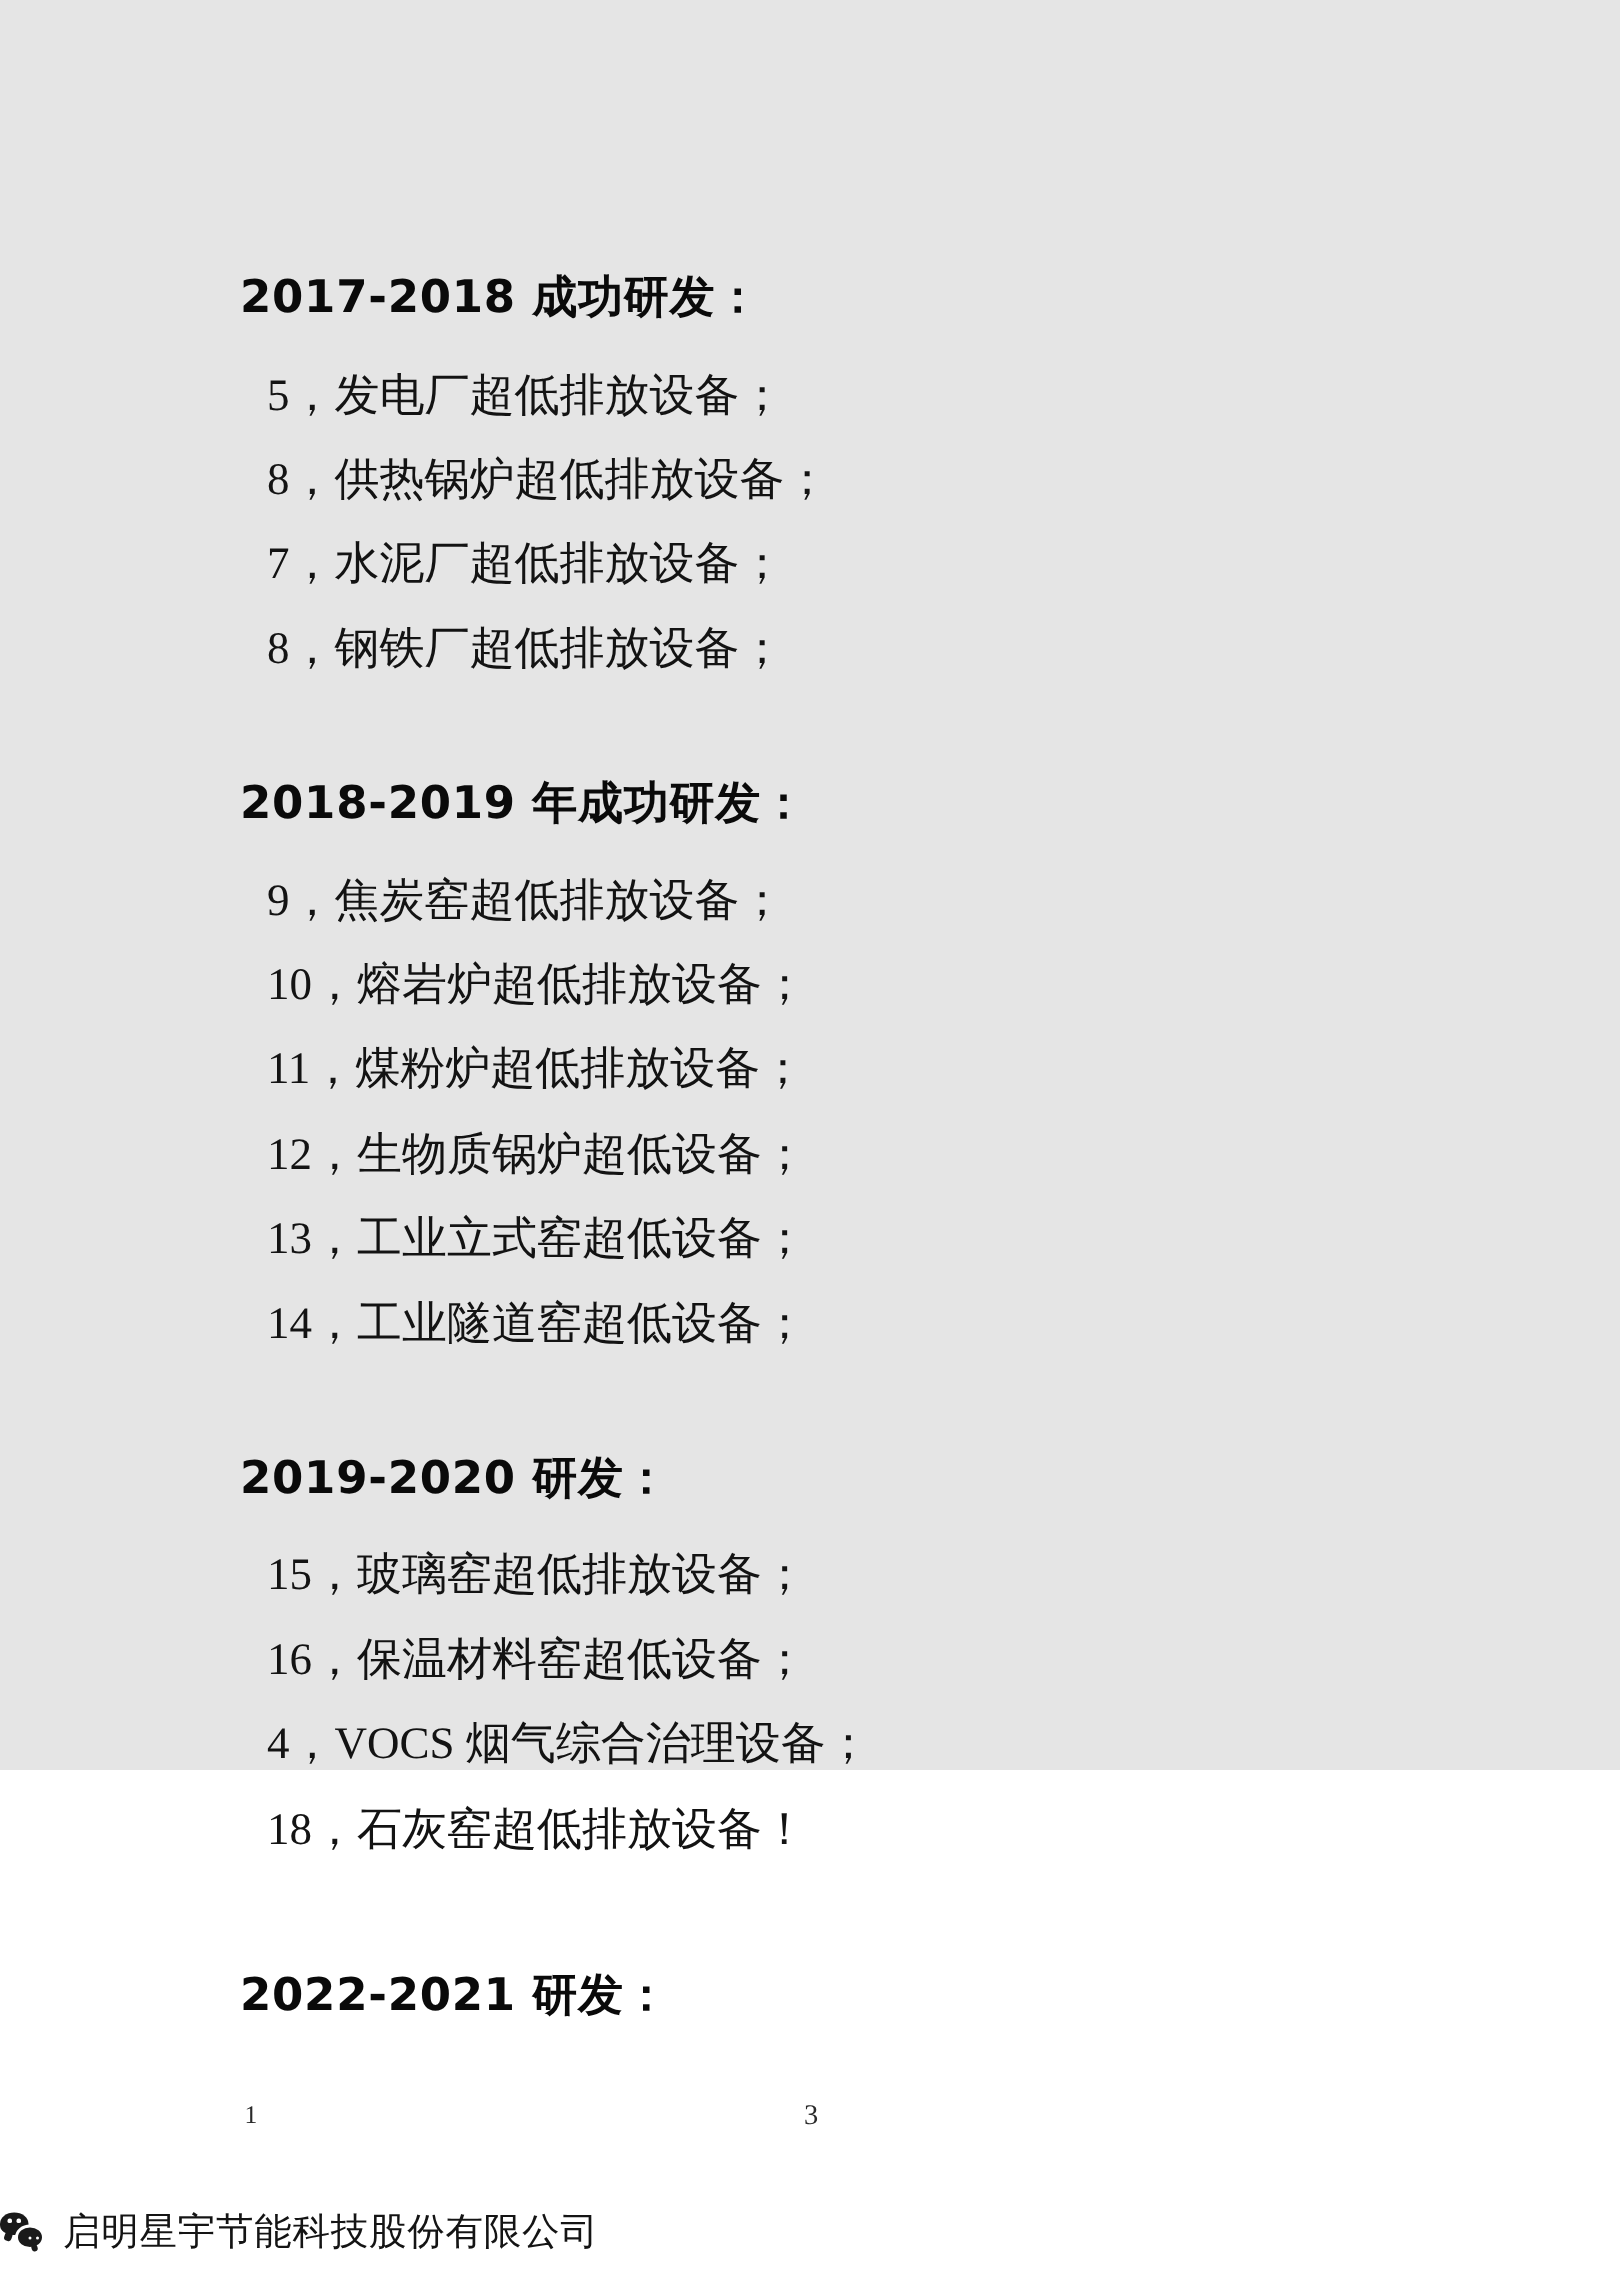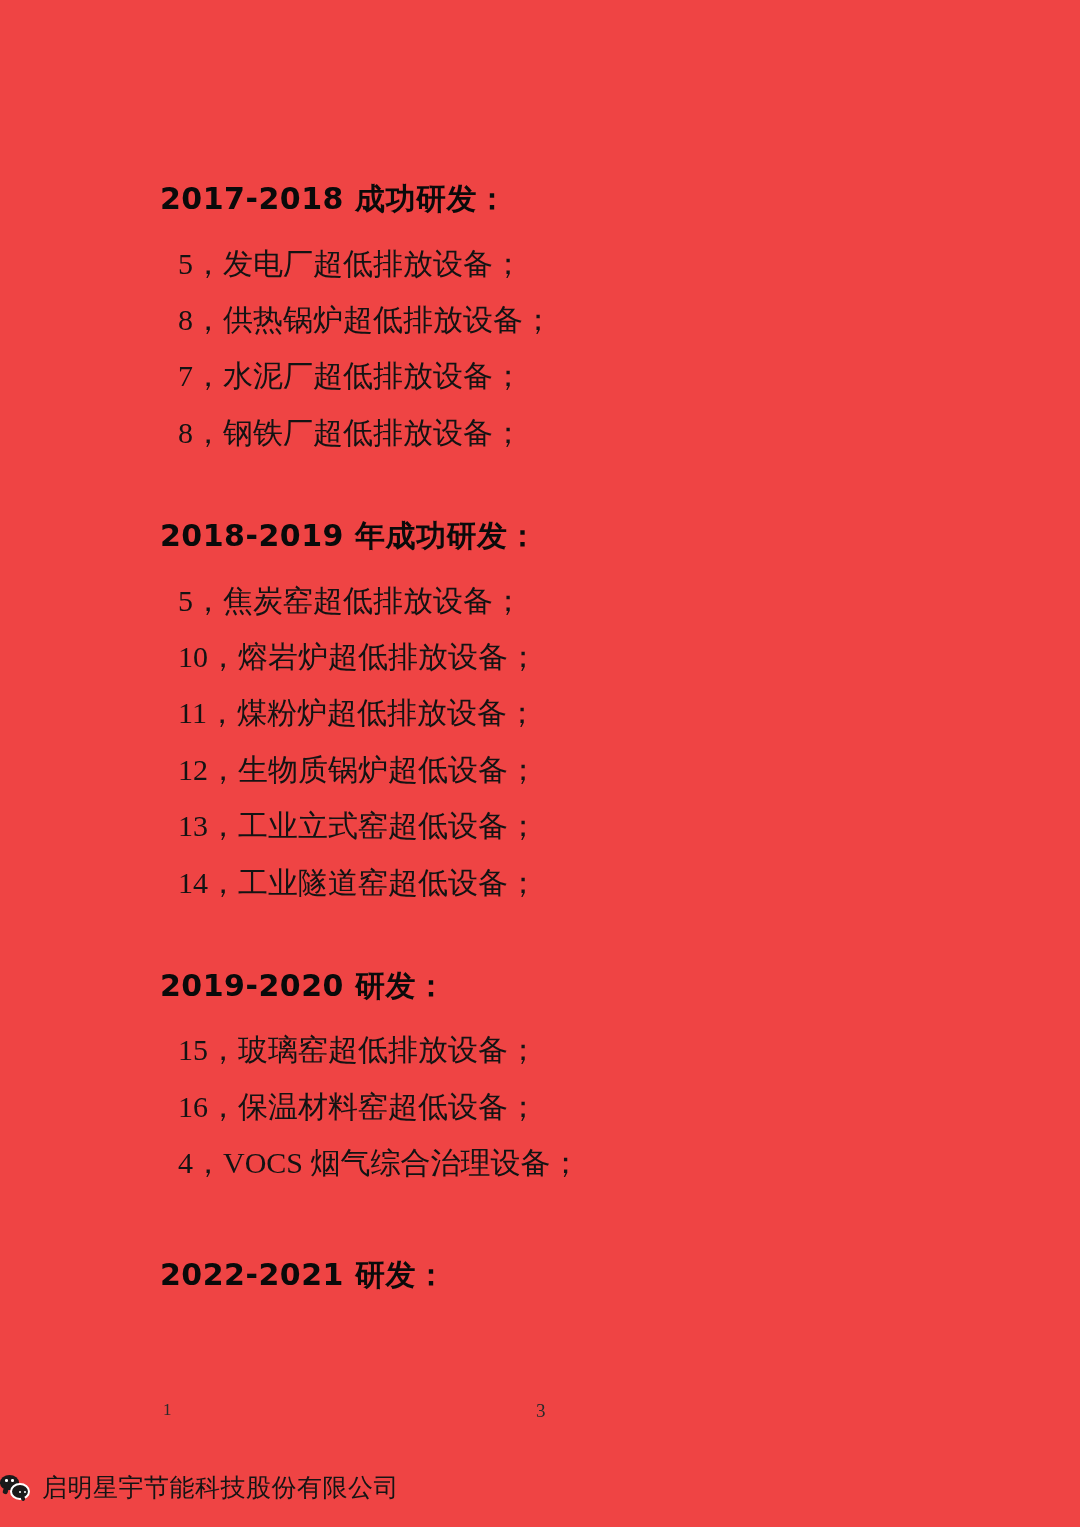--- a/index.html
+++ b/index.html
@@ -12,22 +12,22 @@
     height: 1527px;
     position: relative;
     font-family: "Liberation Serif", "DejaVu Serif", serif;
     color: #111111;
     overflow: hidden;
   }
   .page {
     position: absolute;
     left: 0; top: 0;
     width: 1080px;
-    height: 1527px;
-    background: #ef4444;
+    height: 1180px;
+    background: #e5e5e5;
   }
   .content {
     position: absolute;
     left: 160px;
     top: 180px;
     width: 760px;
   }
   .section {
     margin-bottom: 30px;
   }
@@ -159,35 +159,36 @@
       <div class="item">5，发电厂超低排放设备；</div>
       <div class="item">8，供热锅炉超低排放设备；</div>
       <div class="item">7，水泥厂超低排放设备；</div>
       <div class="item">8，钢铁厂超低排放设备；</div>
     </div>
 
     <div class="spacer-md"></div>
 
     <div class="section">
       <div class="section-heading">2018-2019 年成功研发：</div>
-      <div class="item">5，焦炭窑超低排放设备；</div>
+      <div class="item">9，焦炭窑超低排放设备；</div>
       <div class="item">10，熔岩炉超低排放设备；</div>
       <div class="item">11，煤粉炉超低排放设备；</div>
       <div class="item">12，生物质锅炉超低设备；</div>
       <div class="item">13，工业立式窑超低设备；</div>
       <div class="item">14，工业隧道窑超低设备；</div>
     </div>
 
     <div class="spacer-md"></div>
 
     <div class="section">
       <div class="section-heading">2019-2020 研发：</div>
       <div class="item">15，玻璃窑超低排放设备；</div>
       <div class="item">16，保温材料窑超低设备；</div>
       <div class="item">4，VOCS 烟气综合治理设备；</div>
+      <div class="item">18，石灰窑超低排放设备！</div>
     </div>
 
     <div class="spacer-lg"></div>
 
     <div class="section">
       <div class="section-heading">2022-2021 研发：</div>
     </div>
 
   </div>
 

